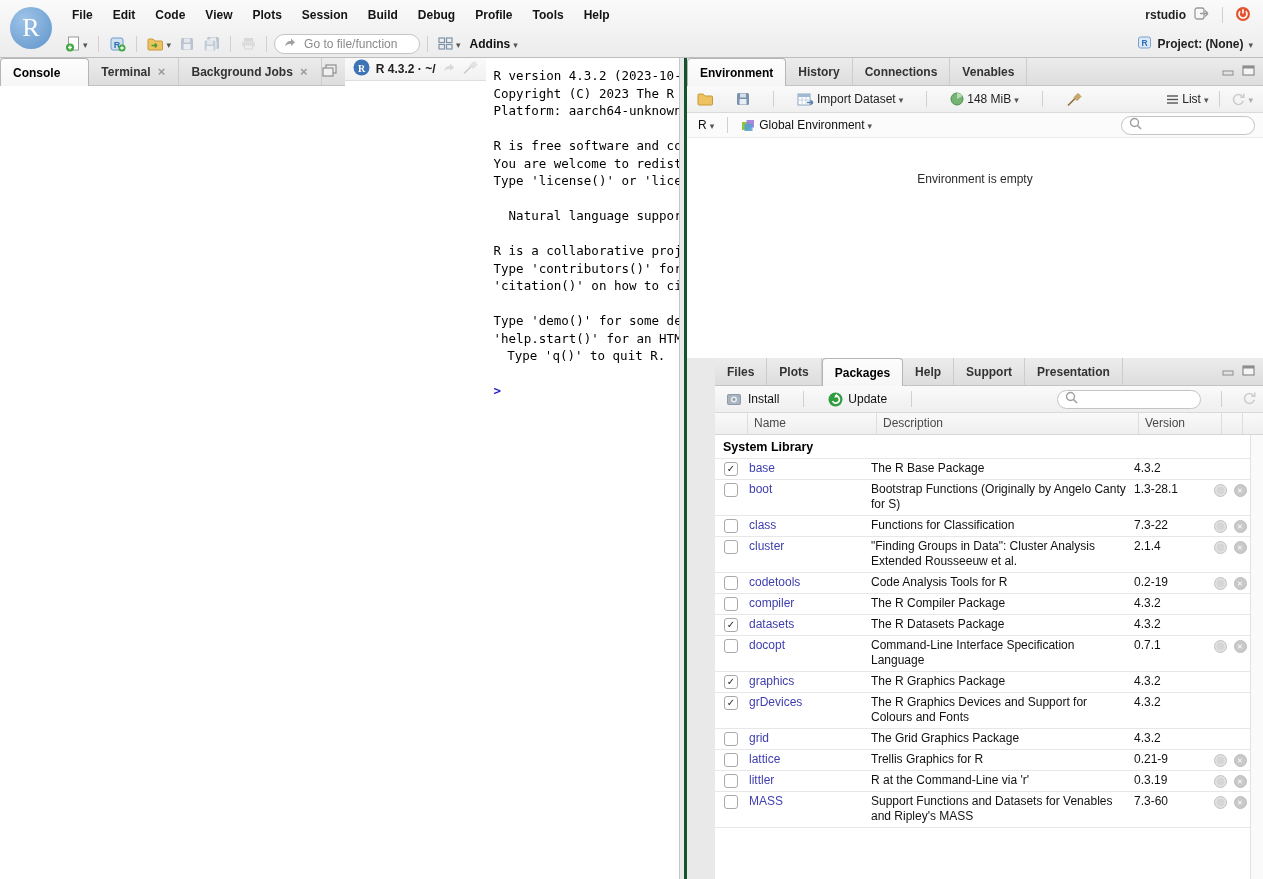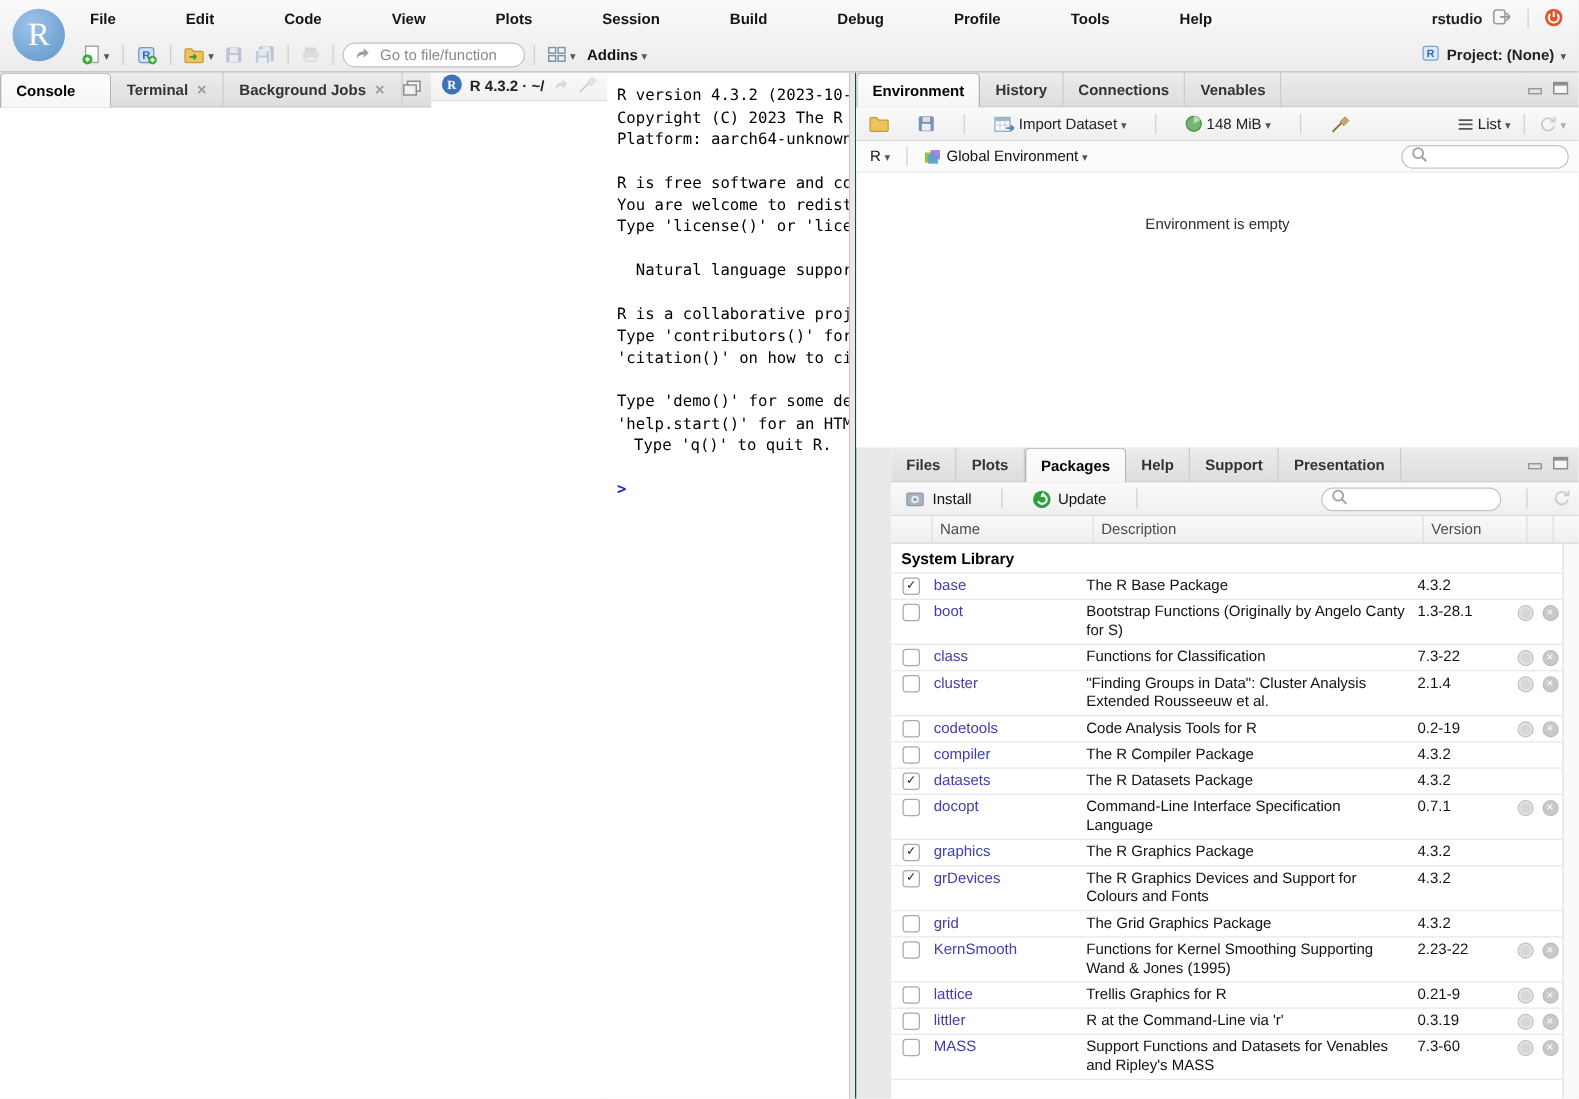--- a/index.html
+++ b/index.html
@@ -25,21 +25,21 @@
     height:18px;padding:0 8px;width:128px;}
   .goto-box input{border:none;outline:none;width:100px;font-size:12px;background:transparent;color:#333;}
   .goto-box input::placeholder{color:#8a8a8a;}
   .toolbar-right{margin-left:auto;display:flex;align-items:center;gap:5px;padding-right:10px;}
   .project-label{font-weight:600;color:#222;}
 
   
   .main{display:flex;height:821px;}
   .left-pane{width:679px;background:#fff;border-right:1px solid #c6c6c6;display:flex;}
   .gap{width:4px;background:#e9e9e9;}
-  .right-pane{flex:1;display:flex;flex-direction:column;border-left:1px solid #14532d;min-width:0;}
+  .right-pane{flex:1;display:flex;flex-direction:column;border-left:3px solid #14532d;min-width:0;}
 
   
   .tabstrip{height:27px;background:linear-gradient(#ececec,#dddddd);border-bottom:1px solid #c2c2c2;
     display:flex;align-items:stretch;}
   .tab{padding:0 12px;display:flex;align-items:center;gap:6px;font-weight:600;color:#333;
     border-right:1px solid #cccccc;cursor:default;}
   .tab.active{background:linear-gradient(#fdfdfd,#f6f6f6);border:1px solid #b5b5b5;border-bottom:none;
     margin-bottom:-1px;border-radius:4px 4px 0 0;color:#000;}
   .tab-close{width:10px;text-align:center;}
   .tab-close::after{content:"×";color:#9a9a9a;font-size:13px;line-height:10px;}
@@ -101,21 +101,21 @@
 </style>
 </head>
 <body>
 
 <div class="window">
 
   <div class="topbar">
     <div class="logo-circle">R</div>
 
     <div class="menu-row">
-      <span id="menu-items" style="display:flex;align-items:center;gap:36px;">
+      <span id="menu-items" style="display:flex;align-items:center;">
   <span class="menu-item">File</span>
 
   <span class="menu-item">Edit</span>
 
   <span class="menu-item">Code</span>
 
   <span class="menu-item">View</span>
 
   <span class="menu-item">Plots</span>
 
@@ -702,36 +702,20 @@
     <span class="col-desc">The Grid Graphics Package</span>
     <span class="col-ver">4.3.2</span>
     <span class="col-act">
                   <span class="act-globe" style="visibility: hidden;"></span>
                 </span>
     <span class="col-act">
                   <span class="act-x" style="visibility: hidden;"></span>
                 </span>
   </div>
 
-  <div class="pkg-row">
-    <span class="col-check">
-      <span class="checkbox"></span>
-    </span>
-    <span class="col-name">
-      <a href="#" class="pkg-link">KernSmooth</a>
-    </span>
-    <span class="col-desc">Functions for Kernel Smoothing Supporting Wand &amp; Jones (1995)</span>
-    <span class="col-ver">2.23-22</span>
-    <span class="col-act">
-                  <span class="act-globe"></span>
-                </span>
-    <span class="col-act">
-                  <span class="act-x"></span>
-                </span>
-  </div>
 
   <div class="pkg-row">
     <span class="col-check">
       <span class="checkbox"></span>
     </span>
     <span class="col-name">
       <a href="#" class="pkg-link">lattice</a>
     </span>
     <span class="col-desc">Trellis Graphics for R</span>
     <span class="col-ver">0.21-9</span>

